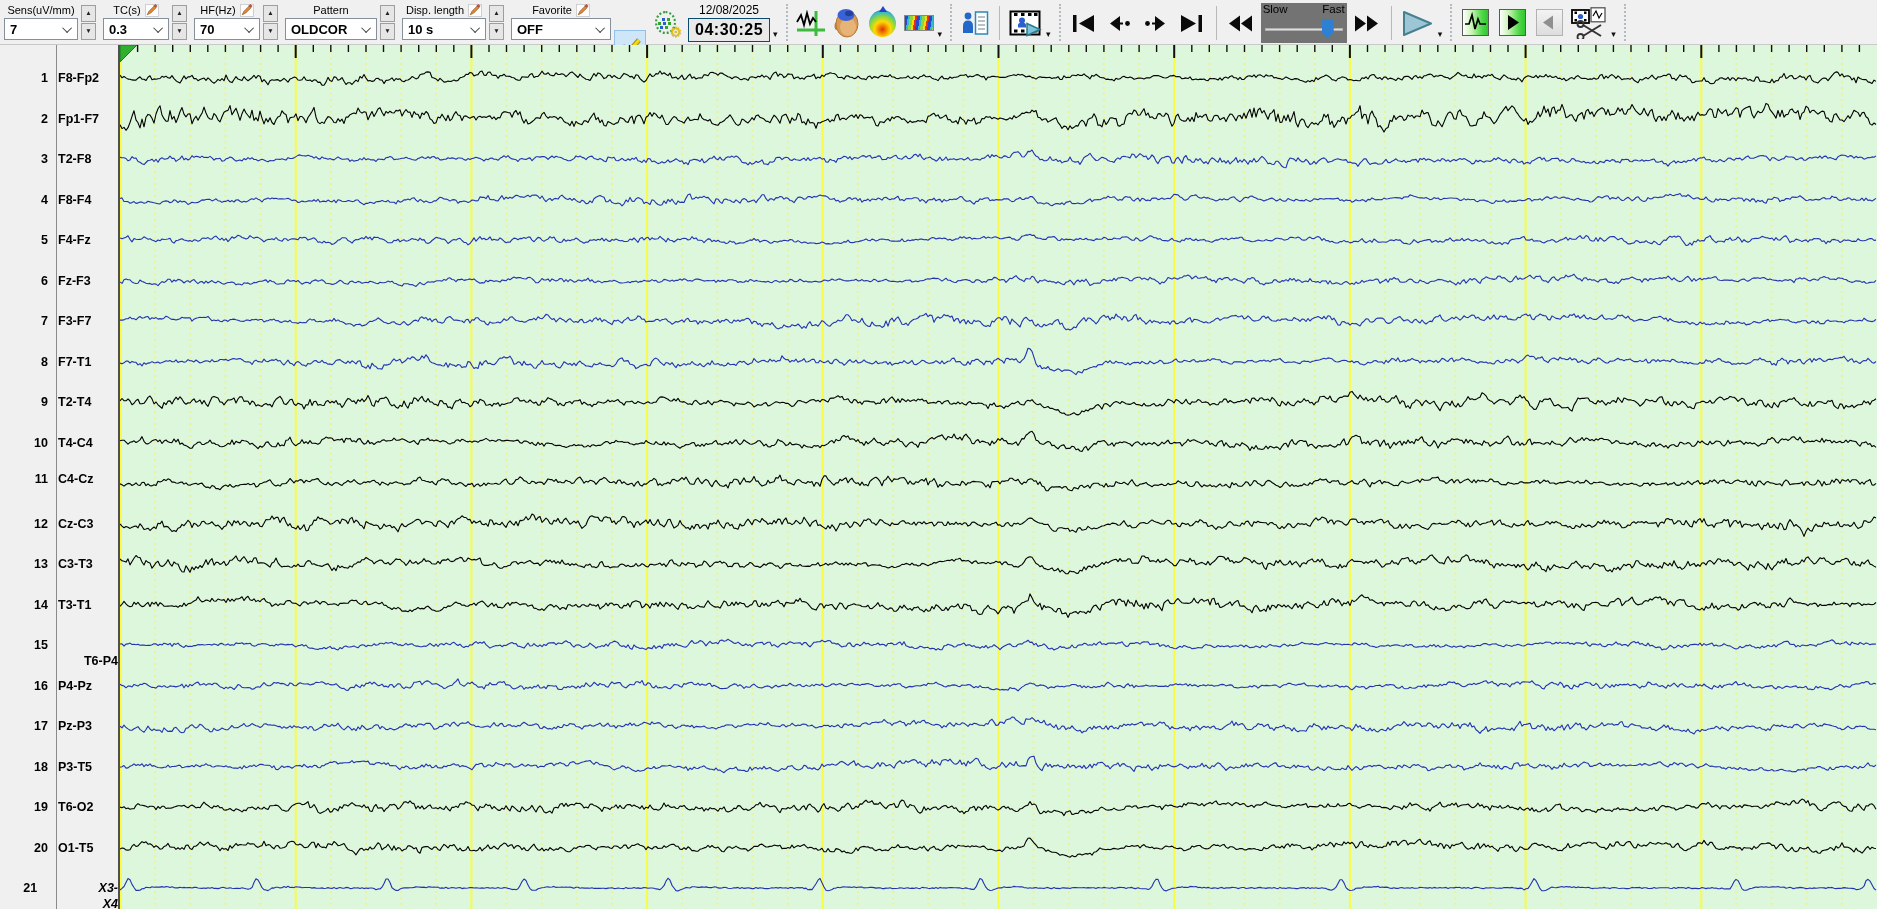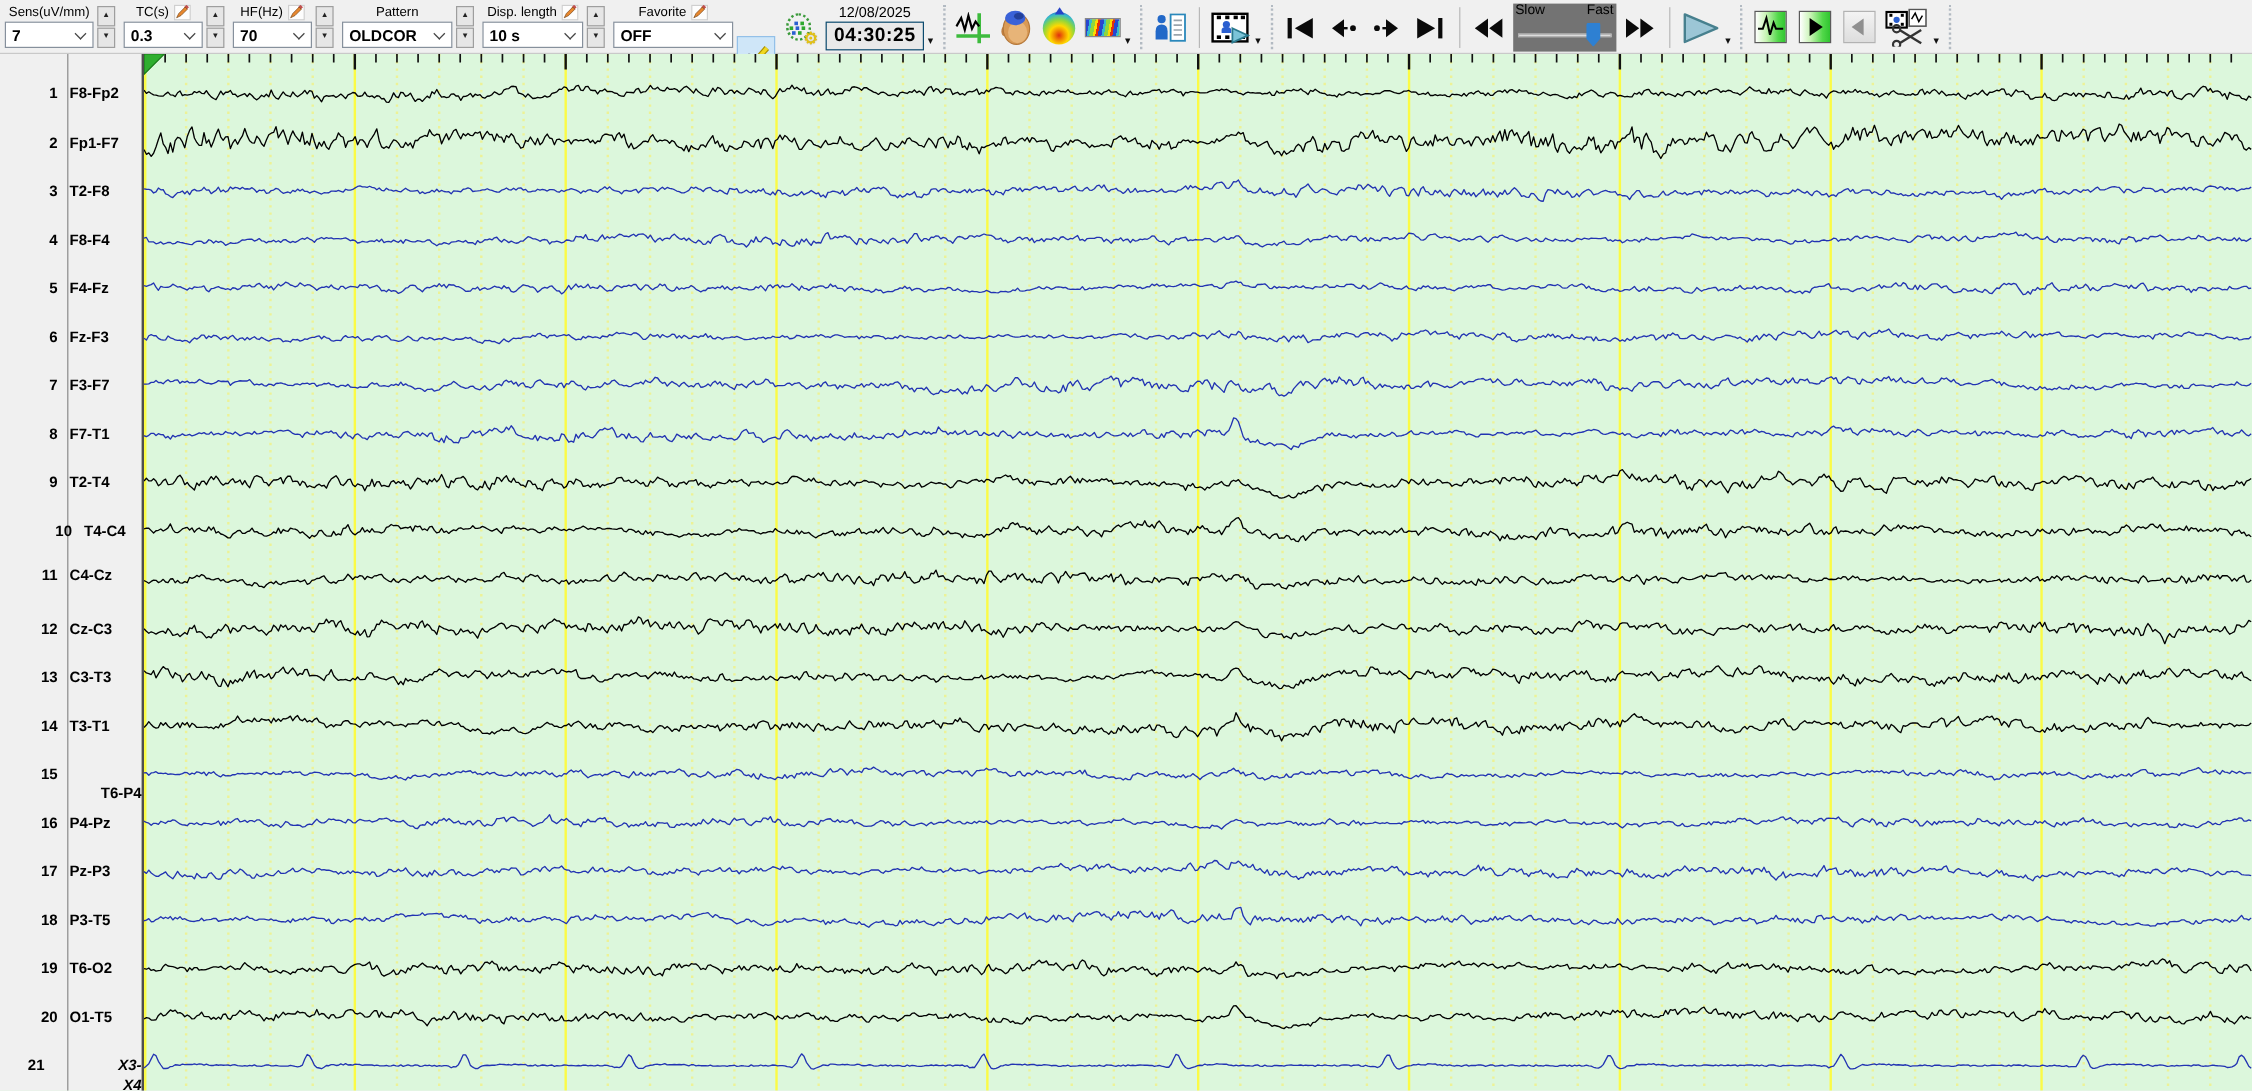--- a/index.html
+++ b/index.html
@@ -392,21 +392,21 @@
         <span class="chlabel">F3-F7</span>
       </div>
       <div class="chrow" style="top: 308.5px;">
         <span class="chnum">8</span>
         <span class="chlabel">F7-T1</span>
       </div>
       <div class="chrow" style="top: 349px;">
         <span class="chnum">9</span>
         <span class="chlabel">T2-T4</span>
       </div>
-      <div class="chrow" style="top: 389.5px; padding-left: 12px;">
+      <div class="chrow" style="top: 389.5px;">
         <span class="chnum">10</span>
         <span class="chlabel">T4-C4</span>
       </div>
       <div class="chrow" style="top: 426px;">
         <span class="chnum">11</span>
         <span class="chlabel">C4-Cz</span>
       </div>
       <div class="chrow" style="top: 470.5px;">
         <span class="chnum">12</span>
         <span class="chlabel">Cz-C3</span>

